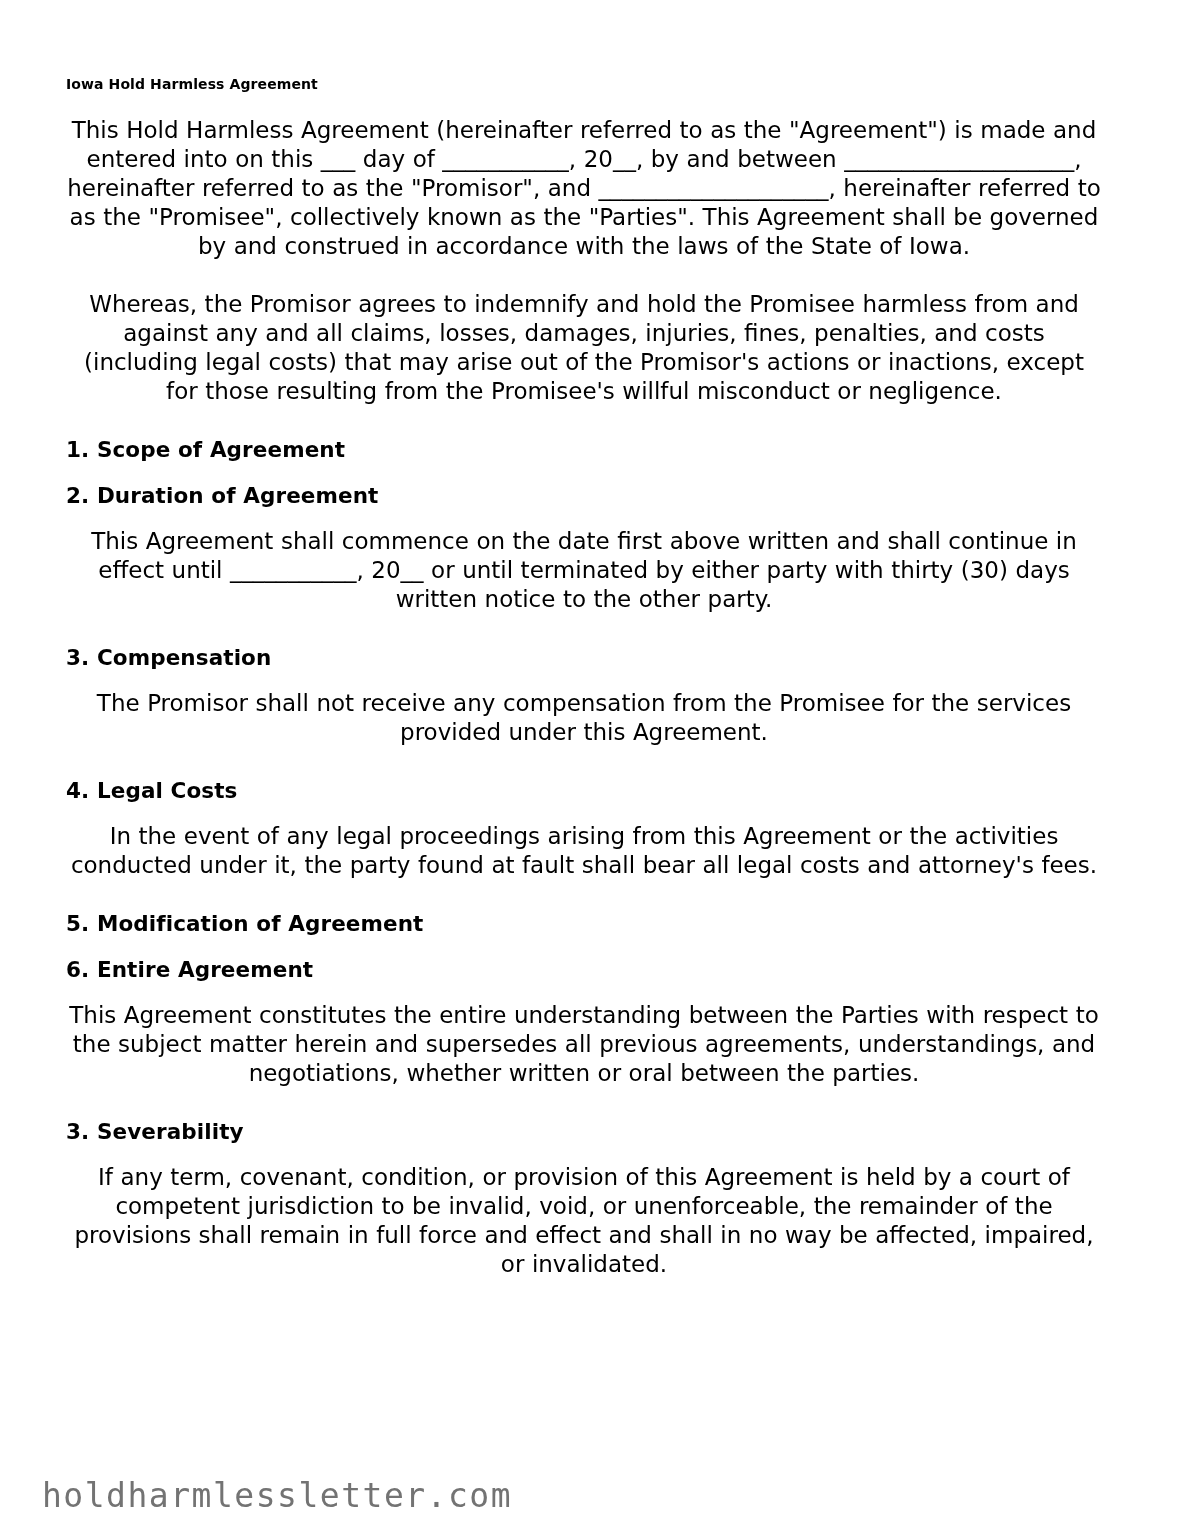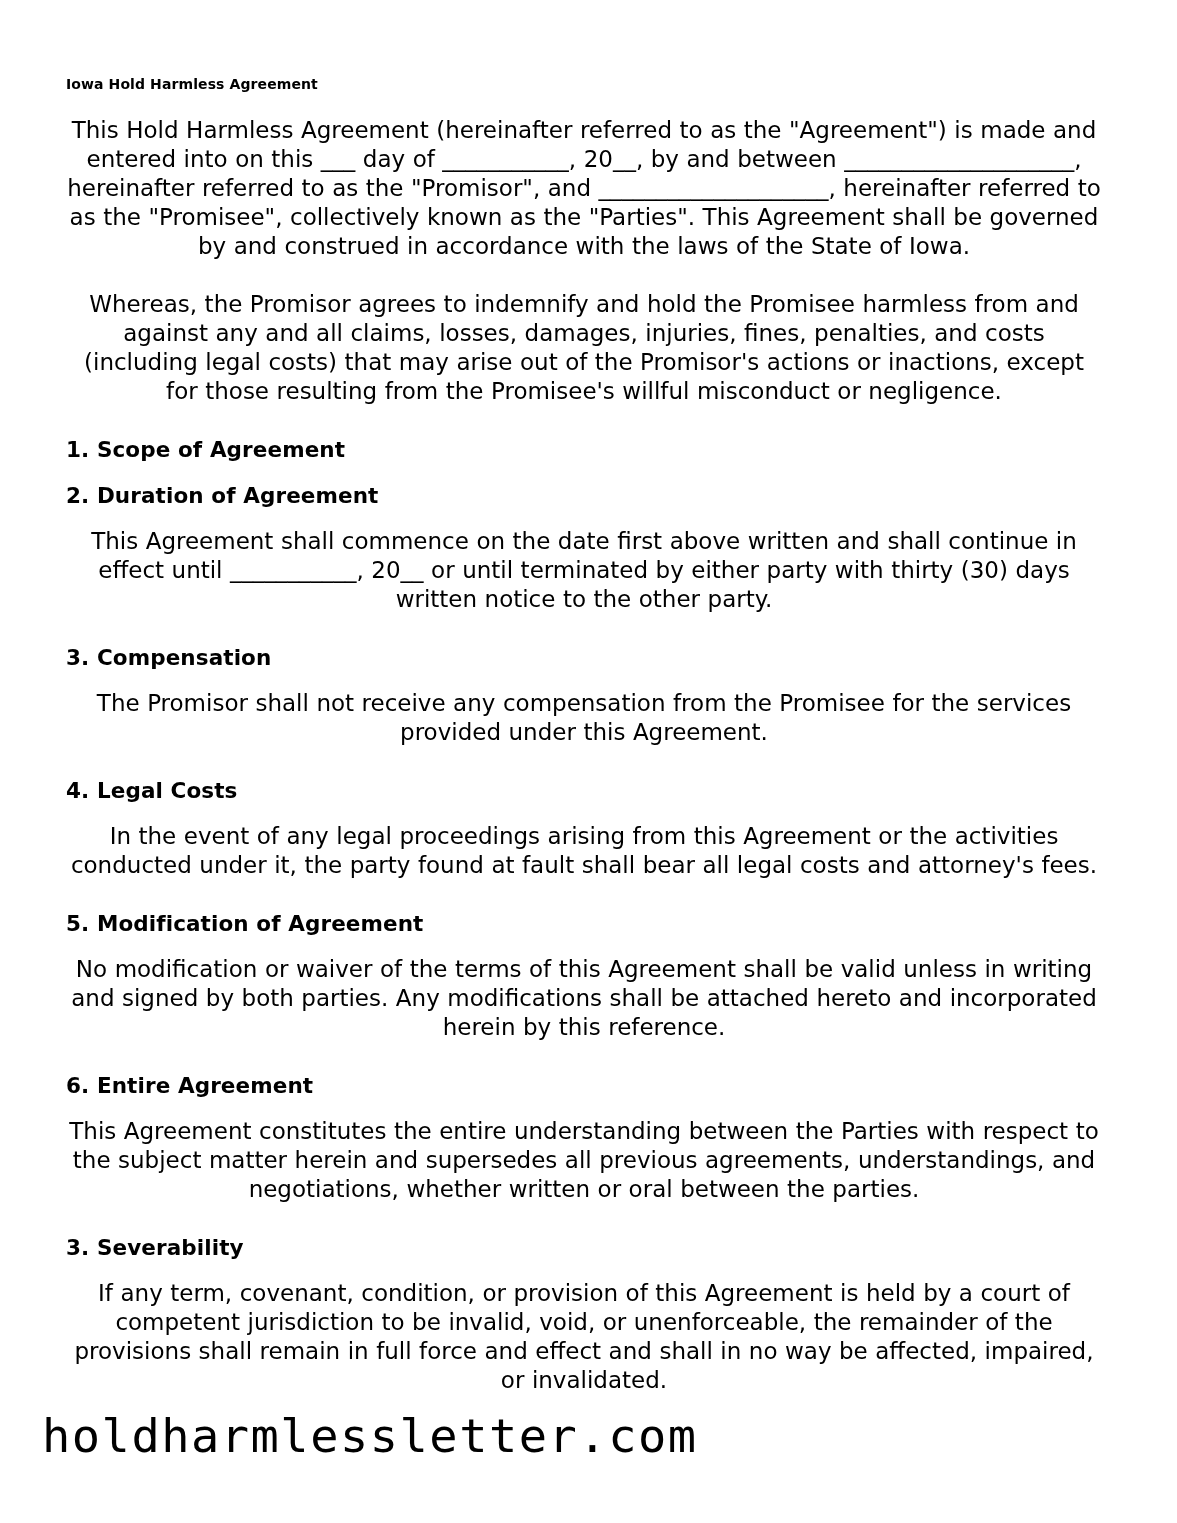--- a/index.html
+++ b/index.html
@@ -48,26 +48,26 @@
     font-weight: normal;
     line-height: 29px;
     margin: 0 0 29px 0;
     text-align: center;
     word-spacing: 0.2px;
   }
   .para:last-child { margin-bottom: 0; }
   .watermark {
     position: absolute;
     left: 42px;
-    top: 1408px;
+    top: 1468px;
     font-family: "DejaVu Sans Mono", "Liberation Mono", monospace;
-    font-size: 47px;
+    font-size: 33px;
     line-height: 56px;
     letter-spacing: 1.5px;
-    color: #000000;
+    color: #737373;
     white-space: nowrap;
     font-weight: normal;
   }
 </style>
 </head>
 <body>
 
 <div class="page">
 
   <div class="content">
@@ -83,21 +83,20 @@
     <h2 class="section-heading">2. Duration of Agreement</h2>
     <p class="para">This Agreement shall commence on the date first above written and shall continue in effect until ___________, 20__ or until terminated by either party with thirty (30) days written notice to the other party.</p>
 
     <h2 class="section-heading">3. Compensation</h2>
     <p class="para">The Promisor shall not receive any compensation from the Promisee for the services provided under this Agreement.</p>
 
     <h2 class="section-heading">4. Legal Costs</h2>
     <p class="para">In the event of any legal proceedings arising from this Agreement or the activities conducted under it, the party found at fault shall bear all legal costs and attorney's fees.</p>
 
     <h2 class="section-heading">5. Modification of Agreement</h2>
-    <p class="para">No modification or waiver of the terms of this Agreement shall be valid unless in writing and signed by both parties. Any modifications shall be attached hereto and incorporated herein by this reference.</p>
 
     <h2 class="section-heading">6. Entire Agreement</h2>
     <p class="para">This Agreement constitutes the entire understanding between the Parties with respect to the subject matter herein and supersedes all previous agreements, understandings, and negotiations, whether written or oral between the parties.</p>
 
     <h2 class="section-heading">3. Severability</h2>
     <p class="para">If any term, covenant, condition, or provision of this Agreement is held by a court of competent jurisdiction to be invalid, void, or unenforceable, the remainder of the provisions shall remain in full force and effect and shall in no way be affected, impaired, or invalidated.</p>
 
   </div>
 
   <div class="watermark">holdharmlessletter.com</div>

